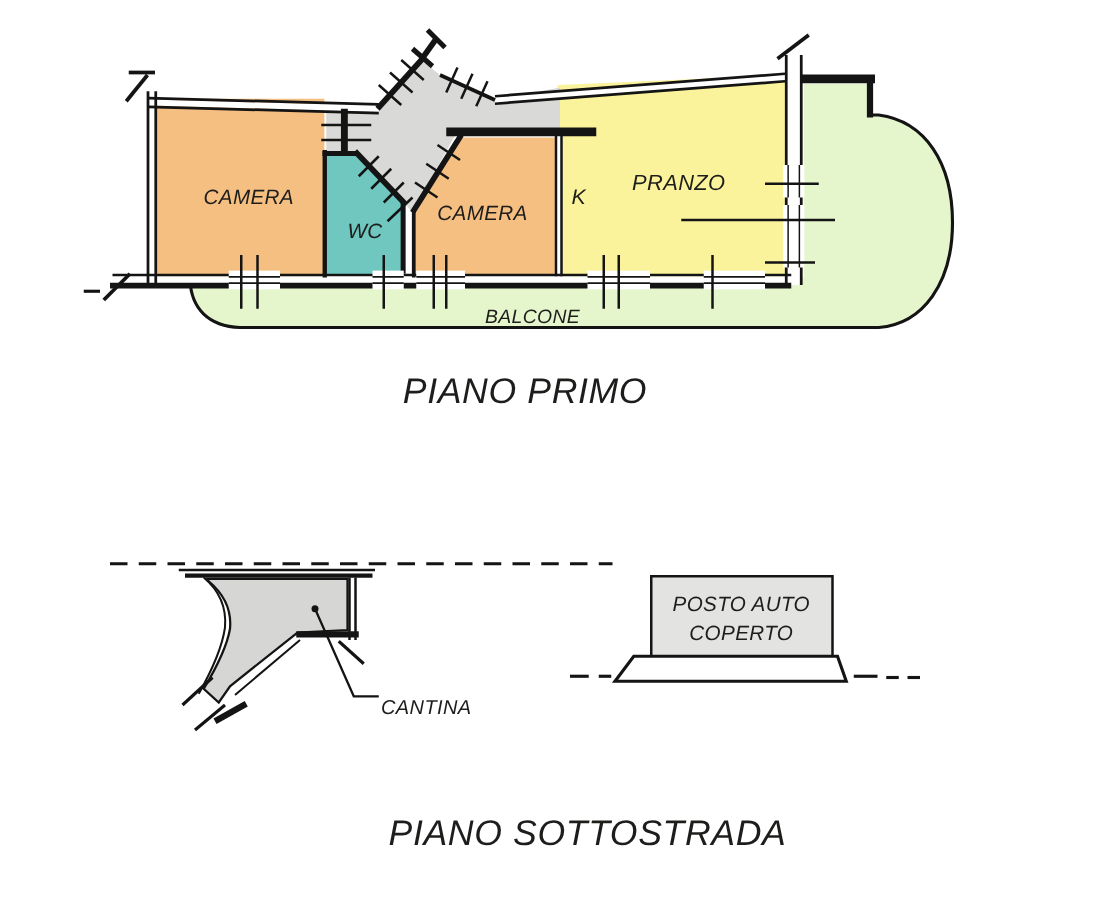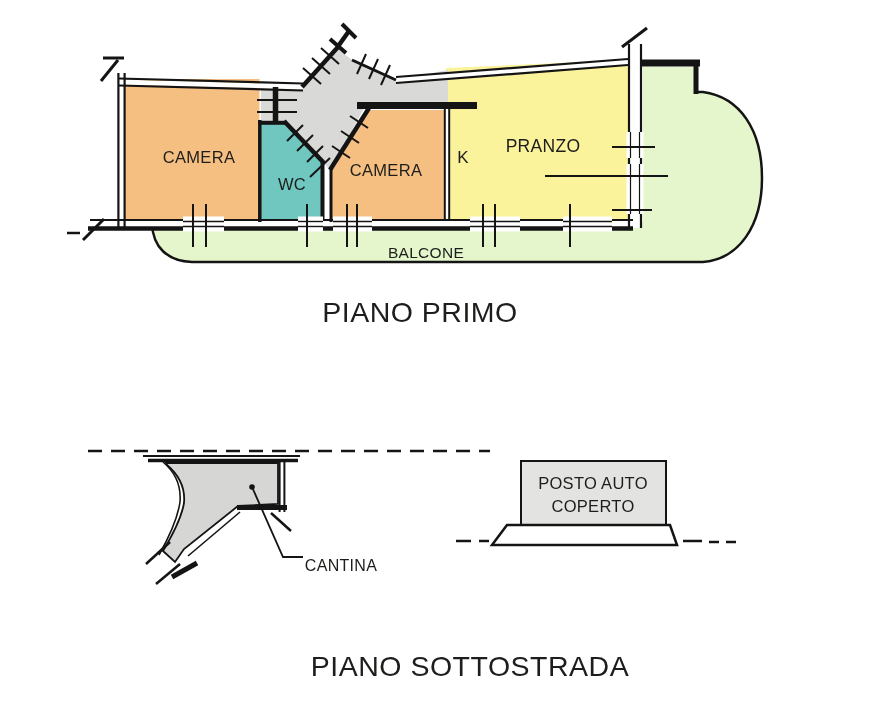--- a/index.html
+++ b/index.html
@@ -1,16 +1,16 @@
 <!DOCTYPE html>
 <html><head>
 <meta charset="utf-8">
 <style>
   html,body{margin:0;padding:0;background:#ffffff;}
-  .canvas{position:relative;width:877px;height:720px;background:#ffffff;overflow:hidden;}
+  .canvas{position:relative;width:877px;height:720px;background:#ffffff;overflow:hidden;font-style:italic;}
   svg{display:block;}
   text{font-family:"Liberation Sans","DejaVu Sans",sans-serif;fill:#1d1d1b;}
   .room-label{font-size:16.5px;letter-spacing:0.3px;}
   .small-label{font-size:15.5px;letter-spacing:0.3px;}
   .plan-title{font-size:28.5px;letter-spacing:0.5px;}
   .wall{stroke:#141414;fill:none;}
   .whitecore{stroke:#ffffff;fill:none;}
 </style>
 </head>
 <body>

